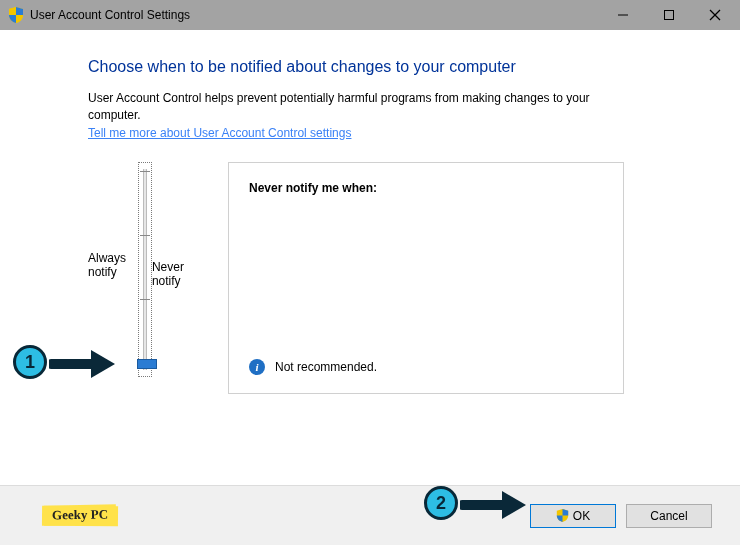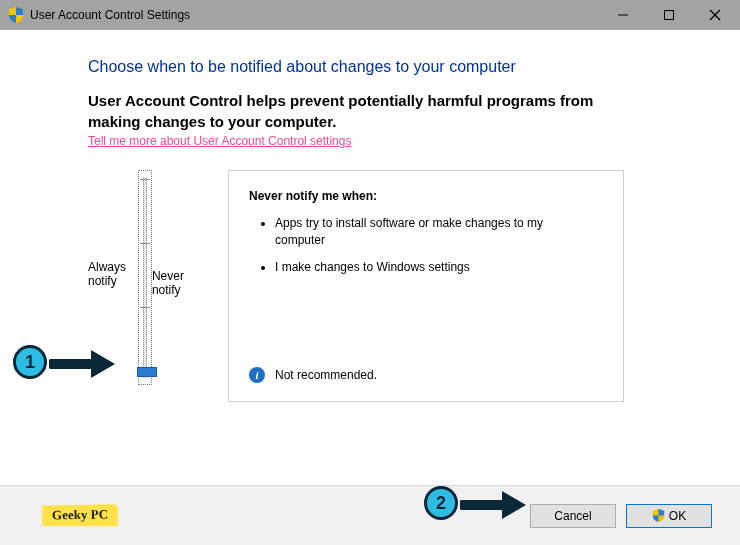--- a/index.html
+++ b/index.html
@@ -44,27 +44,26 @@
       background: #fff;
       height: 445px;
     }
     .heading {
       color: #003399;
       font-size: 16px;
       font-weight: 400;
       margin-bottom: 14px;
     }
     .subtext {
-      font-size: 15px;
+      font-size: 12px;
       color: #000;
       line-height: 1.4;
-      font-weight: bold;
     }
     .helplink {
-      color: #ec4899;
+      color: #3b82f6;
       text-decoration: underline;
       font-size: 12px;
       display: inline-block;
       margin-top: 2px;
     }
 
     .slider-area {
       margin-top: 22px;
       display: flex;
       align-items: flex-start;
@@ -274,46 +273,42 @@
         <div class="slider-tick" style="top:72px"></div>
         <div class="slider-tick" style="top:136px"></div>
         <div class="slider-tick" style="top:200px"></div>
         <div class="slider-thumb" style="top:196px"></div>
       </div>
       <div class="slider-label-bottom">Never notify</div>
     </div>
 
     <div class="desc-panel">
       <div class="desc-title">Never notify me when:</div>
-      <ul>
-        <li>Apps try to install software or make changes to my computer</li>
-        <li>I make changes to Windows settings</li>
-      </ul>
       <div class="reco-row">
         <span class="info-icon">i</span>
         <span>Not recommended.</span>
       </div>
     </div>
   </div>
 </div>
 
 <div class="footer">
-  <button class="btn">
-    <span>Cancel</span>
-  </button>
   <button class="btn primary">
     <span class="mini-shield">
       <svg viewBox="0 0 16 16">
         <path d="M8 0 L15 2 V8 C15 12 12 15 8 16 C4 15 1 12 1 8 V2 Z" fill="#f2c500"></path>
         <path d="M8 0 L15 2 V8 L8 8 Z" fill="#2b7cd3"></path>
         <path d="M8 8 L1 8 C1 12 4 15 8 16 Z" fill="#2b7cd3"></path>
       </svg>
     </span>
     <span>OK</span>
   </button>
+  <button class="btn">
+    <span>Cancel</span>
+  </button>
 </div>
 
 <div class="anno-circle" style="left:13px; top:345px;">
   <span>1</span>
 </div>
 <div class="anno-arrow" style="left:49px; top:347px;">
   <svg width="70" height="34" viewBox="0 0 70 34">
     <path d="M2 17 L46 17" stroke="#0a2838" stroke-width="10" fill="none" stroke-linecap="round"></path>
     <path d="M42 3 L66 17 L42 31 Z" fill="#0a2838"></path>
   </svg>

